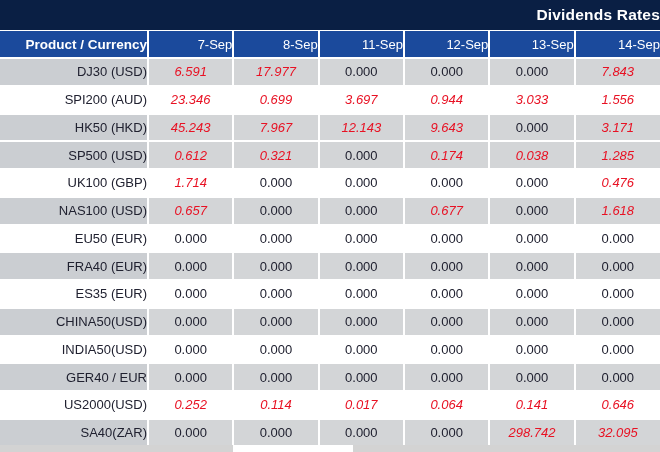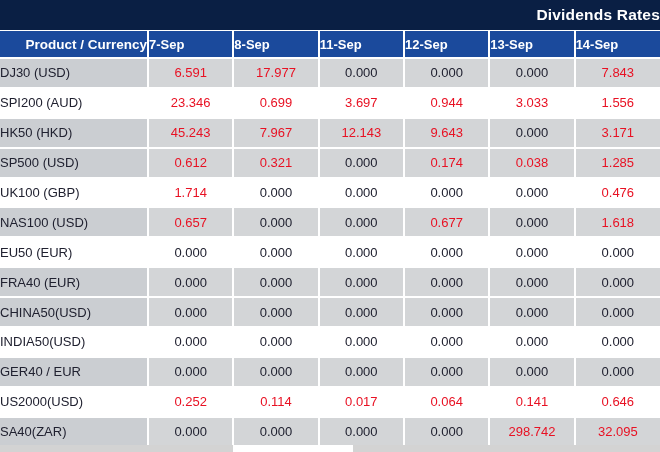--- a/index.html
+++ b/index.html
@@ -41,40 +41,40 @@
   
   .div-table th:first-child, .div-table td:first-child { border-left: 0; }
   .div-table th:last-child,  .div-table td:last-child  { border-right: 0; }
   .div-table thead th { border-top: 0; }
   .div-table tbody tr:last-child td { border-bottom: 0; }
 
   .div-table thead th {
     height: 27px;
     background: var(--header-bg, #1b4a9c);
     color: #ffffff;
-    font-weight: bold;
-    text-align: left;
+    font-weight: normal;
+    text-align: right;
   }
   .div-table thead th.product-h {
     font-weight: bold;
     text-align: right;
     padding-right: 0;
     font-size: 13.5px;
   }
   .div-table td.product {
-    padding-right: 14px;
+    text-align: right;
     color: var(--zero-color, #202130);
     background: #ffffff;
   }
   .div-table td.value {
     text-align: center;
     color: var(--zero-color, #202130);
     background: #ffffff;
   }
-  .div-table td.value.nz { color: var(--nonzero-color, #e81123); }
+  .div-table td.value.nz { color: var(--nonzero-color, #e81123); font-style: italic; }
   .div-table tr.alt td.value   { background: var(--row-alt-bg, #d3d5d7); }
   .div-table tr.alt td.product { background: var(--row-alt-product-bg, #cbced2); }
 
   .footer-strip {
     height: 7px;
     background: var(--footer-bg, #d3d3d3);
     position: relative;
   }
   .footer-notch {
     position: absolute;
@@ -182,20 +182,29 @@
         </tr>
         <tr class="alt">
           <td class="product">FRA40 (EUR)</td>
           <td class="value">0.000</td>
           <td class="value">0.000</td>
           <td class="value">0.000</td>
           <td class="value">0.000</td>
           <td class="value">0.000</td>
           <td class="value">0.000</td>
         </tr>
+        <tr>
+          <td class="product">ES35 (EUR)</td>
+          <td class="value">0.000</td>
+          <td class="value">0.000</td>
+          <td class="value">0.000</td>
+          <td class="value">0.000</td>
+          <td class="value">0.000</td>
+          <td class="value">0.000</td>
+        </tr>
         <tr class="alt">
           <td class="product">CHINA50(USD)</td>
           <td class="value">0.000</td>
           <td class="value">0.000</td>
           <td class="value">0.000</td>
           <td class="value">0.000</td>
           <td class="value">0.000</td>
           <td class="value">0.000</td>
         </tr>
         <tr>

